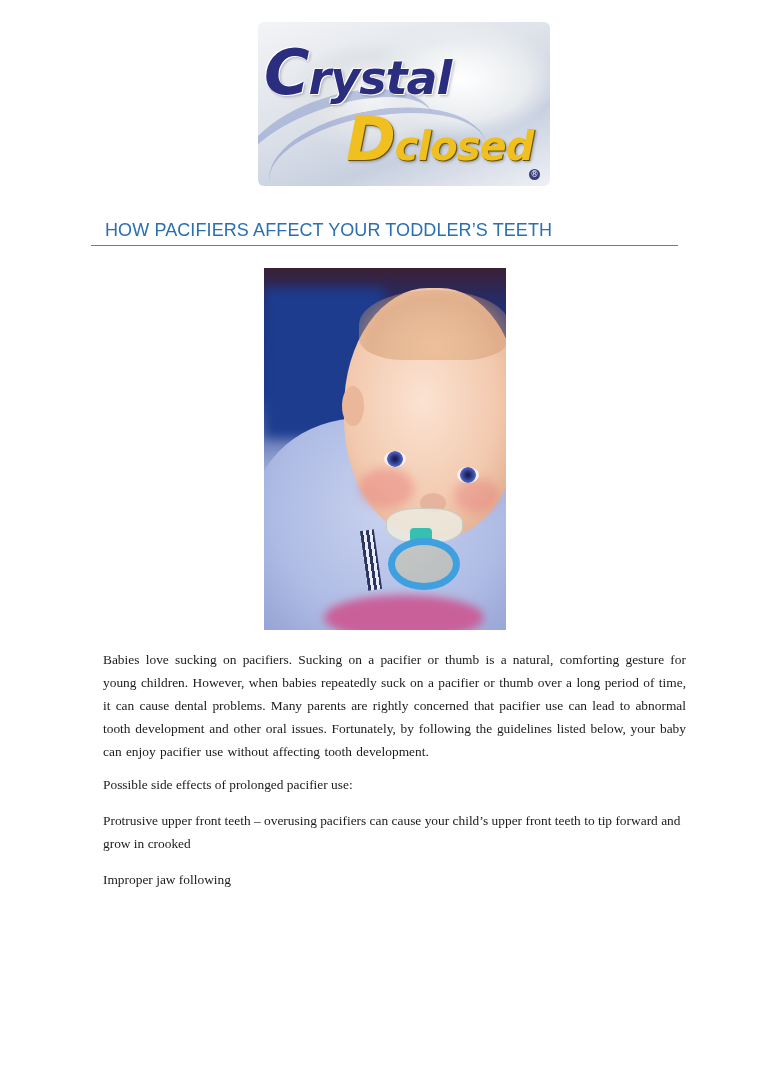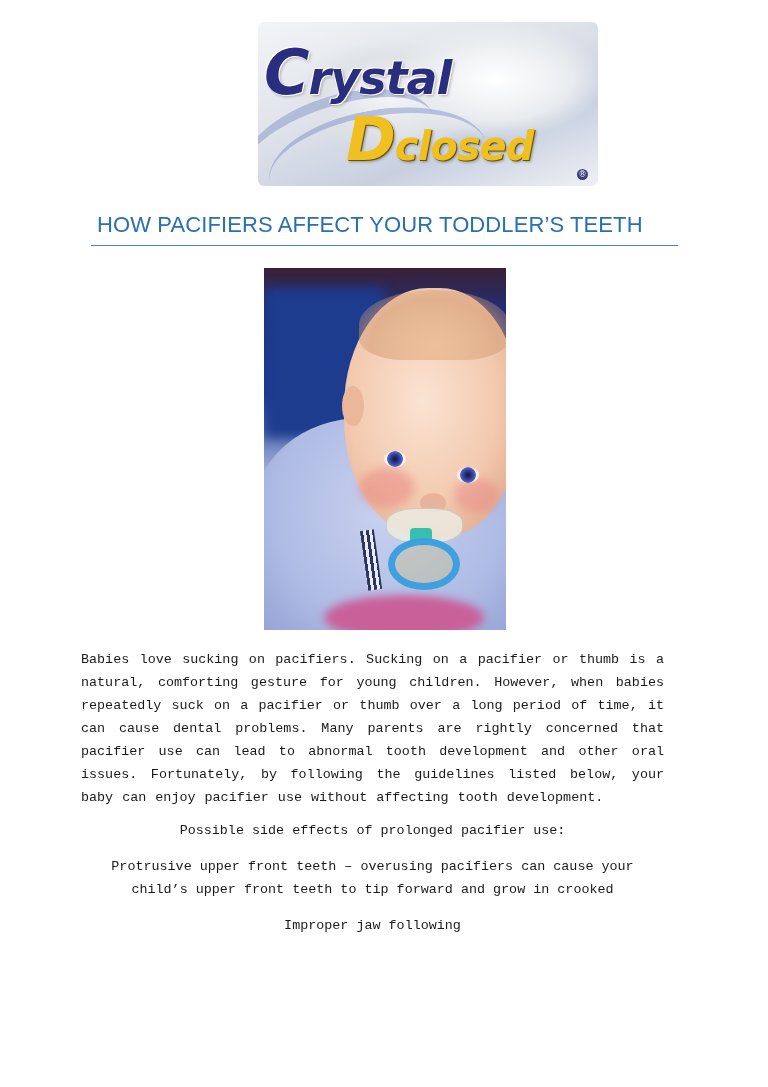--- a/index.html
+++ b/index.html
@@ -23,21 +23,20 @@
       left: 258px;
       top: 22px;
       width: 292px;
       height: 164px;
       overflow: hidden;
       background:
         radial-gradient(ellipse 40% 45% at 70% 35%, #ffffff 0%, #e9ecef 55%, rgba(233,236,239,0) 80%),
         radial-gradient(ellipse 35% 40% at 40% 45%, #f4f5f7 0%, #dfe2e6 60%, rgba(223,226,230,0) 85%),
         linear-gradient(160deg, #f3f4f6 0%, #dfe3ea 40%, #c8d0e0 70%, #eef0f4 100%);
       border-radius: 6px;
-      padding-left: 48px;
     }
     .logo .swoosh {
       position: absolute;
       left: -20px; bottom: -10px;
       width: 200px; height: 90px;
       border-radius: 50%;
       border-top: 10px solid rgba(120,140,200,0.45);
       transform: rotate(-18deg);
     }
     .logo .swoosh2 {
@@ -86,24 +85,24 @@
       line-height: 11px;
       text-align: center;
       font-family: "DejaVu Sans", sans-serif;
     }
 
     
     .title {
       position: absolute;
       left: 93px;
       top: 208px;
-      margin: 4px;
+      margin: 12px;
       font-family: "Liberation Sans", sans-serif;
       font-weight: normal;
-      font-size: 22px;
+      font-size: 18px;
       letter-spacing: 0.1px;
       color: #2a6fb0;
       white-space: nowrap;
     }
     .title-rule {
       position: absolute;
       left: 91px;
       top: 245px;
       width: 587px;
       height: 0;
@@ -182,37 +181,37 @@
     }
     .photo .collar {
       position: absolute; left: 100px; top: 262px; width: 14px; height: 60px;
       background: repeating-linear-gradient(90deg, #2b3560 0 3px, #e9ecf7 3px 6px);
       transform: rotate(-8deg);
     }
 
     
     .content {
       position: absolute;
-      left: 81px;
+      left: 103px;
       top: 648px;
       width: 583px;
-      font-family: Liberation Mono, monospace;
+      font-family: Liberation Serif, serif;
       font-size: 13.4px;
       color: #1a1a1a;
     }
     .content p {
       margin: 0 0 12px 0;
       line-height: 23px;
     }
     .content p.intro {
       text-align: justify;
       word-spacing: 1px;
       margin-bottom: 10px;
     }
-    .content p.item { margin-bottom: 13px; text-align: center; }
+    .content p.item { margin-bottom: 13px; }
   </style>
 </head>
 <body>
 
 <div class="page">
 
   <div class="logo">
     <div class="swoosh"></div>
     <div class="swoosh2"></div>
     <div class="word1"><span class="big">C</span><span>rystal</span></div>

